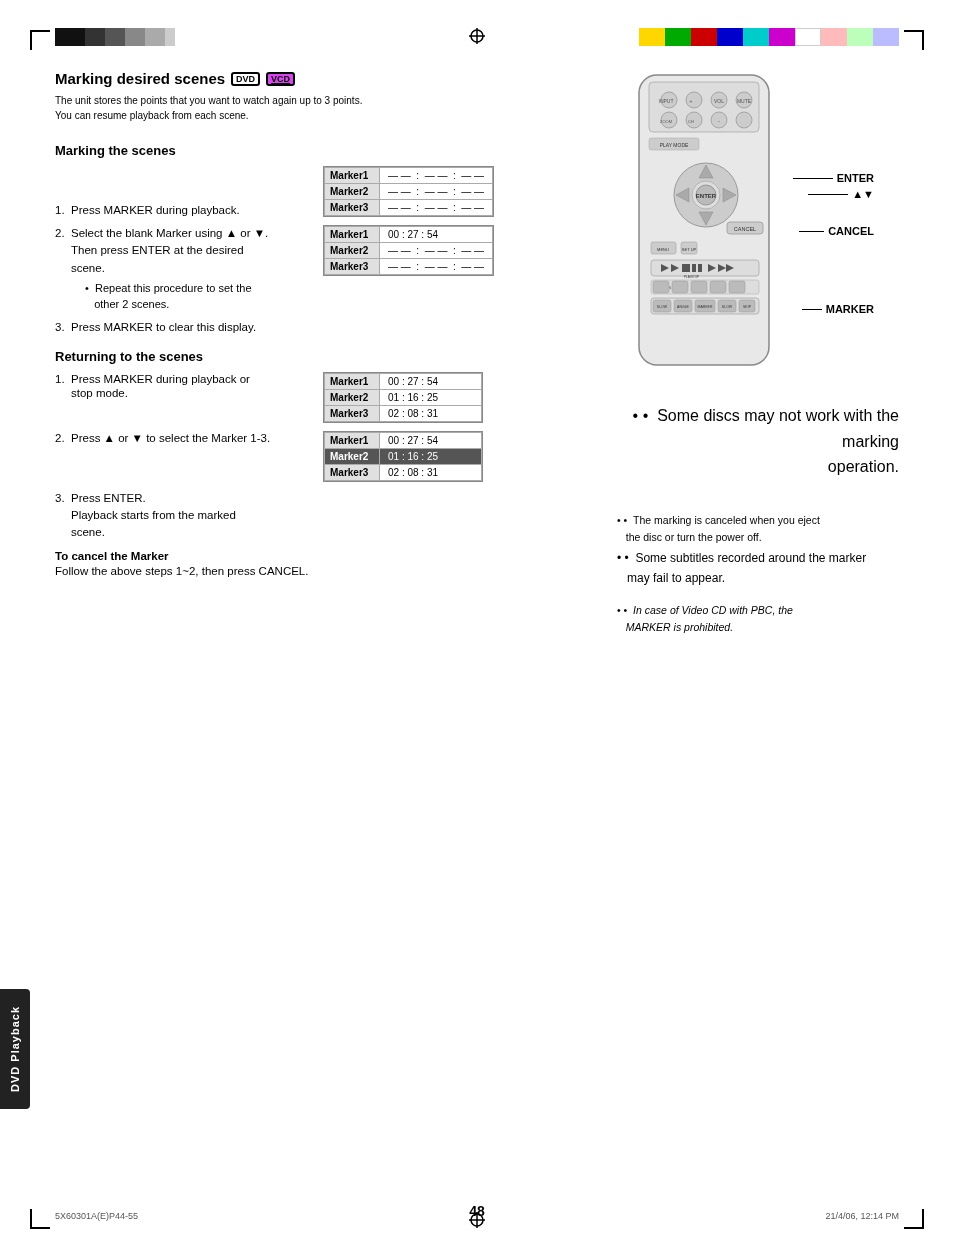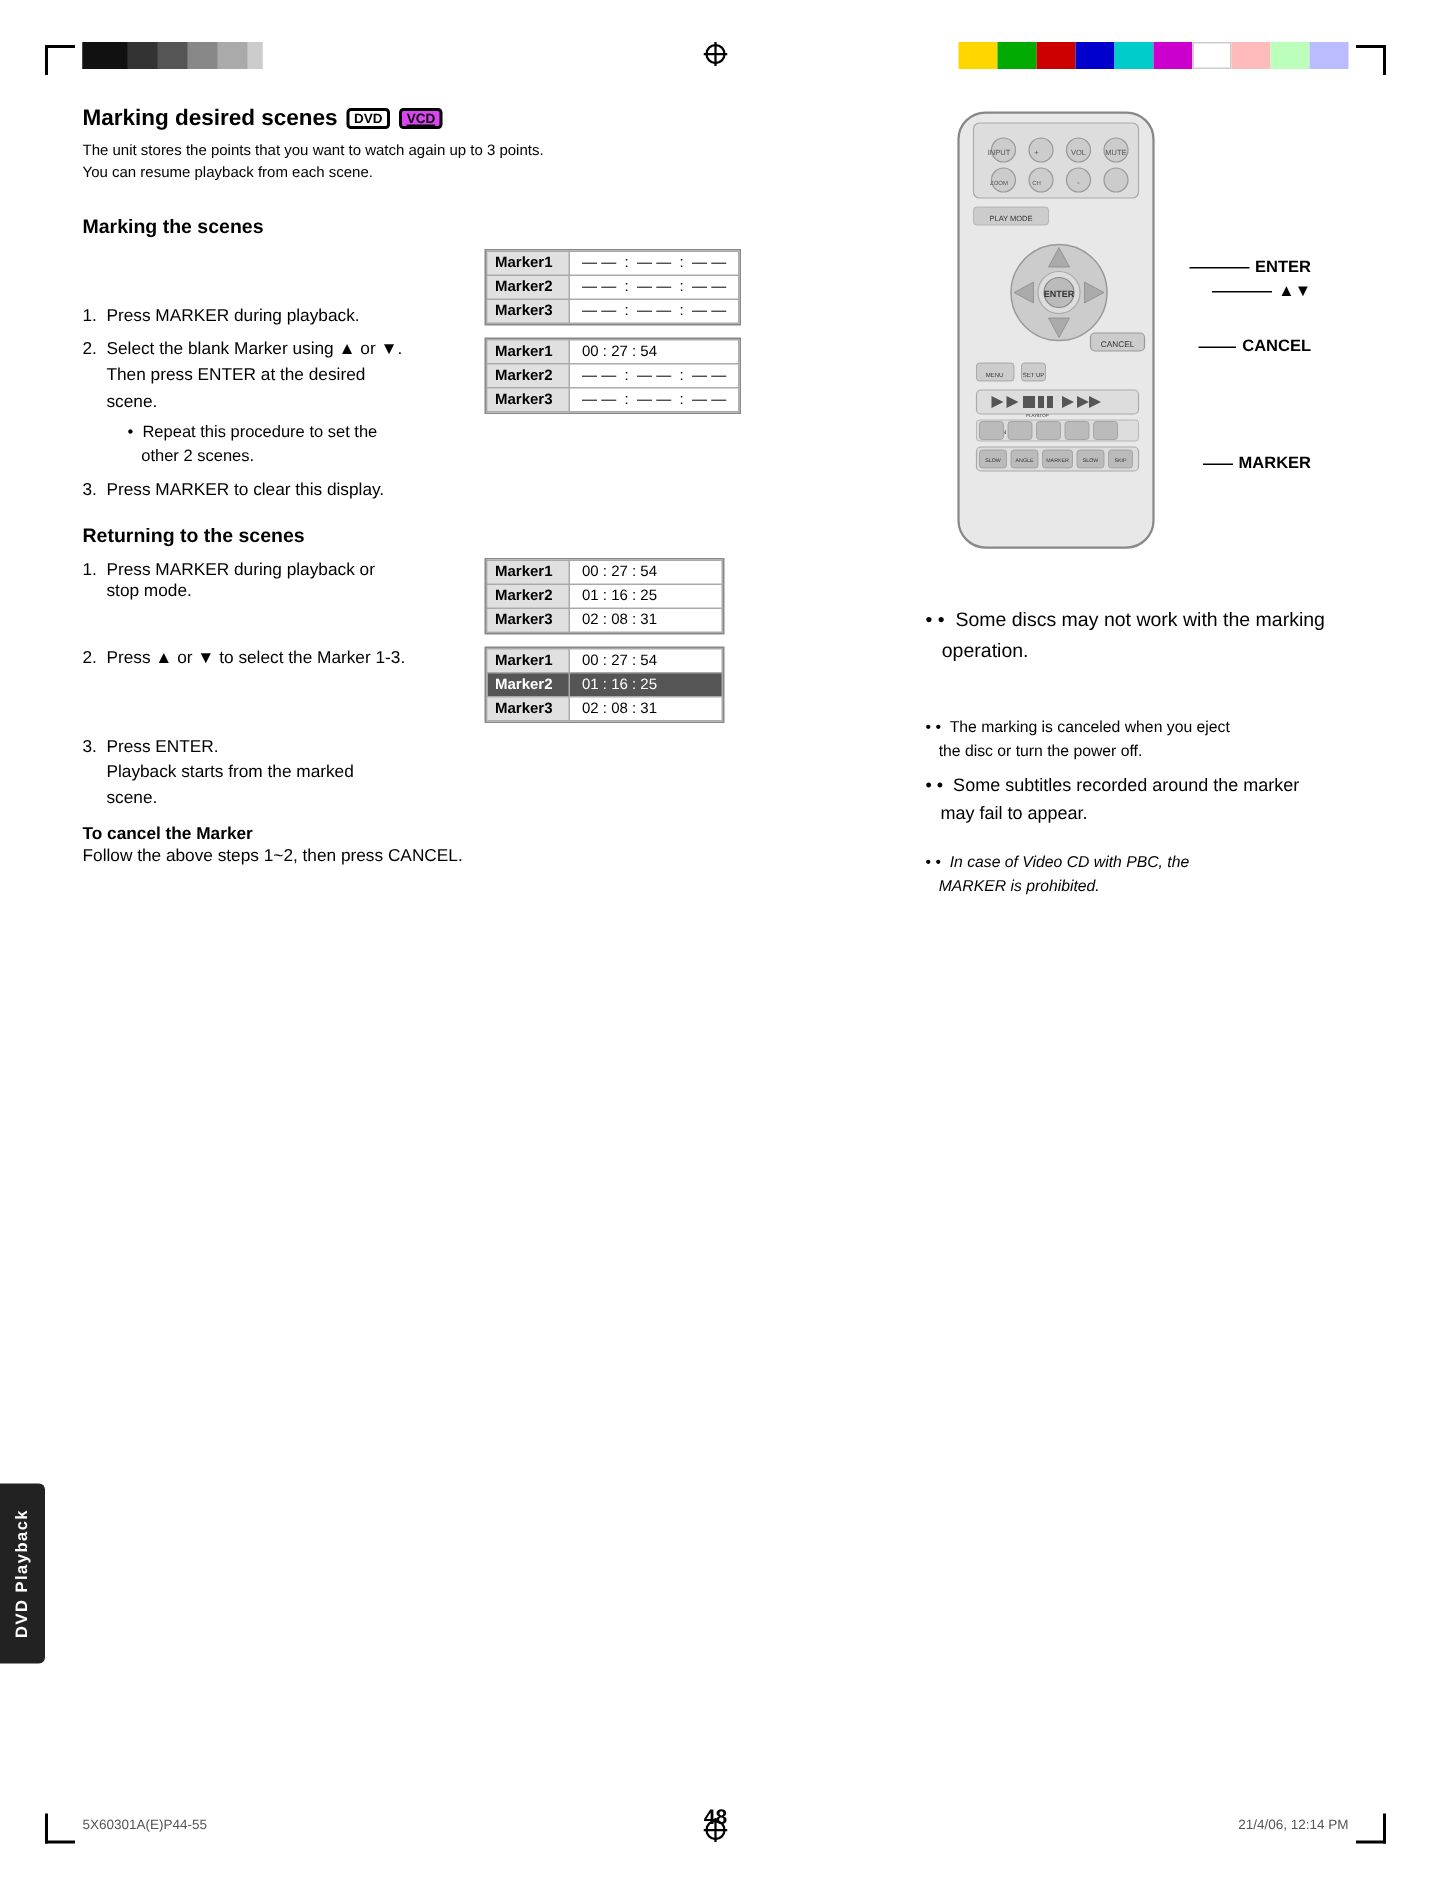--- a/index.html
+++ b/index.html
@@ -497,21 +497,21 @@
 
         
         <div style="position:absolute;top:233px;right:-65px;font-size:11px;font-weight:bold;display:flex;align-items:center;white-space:nowrap;">
           <div style="width:20px;height:1px;background:#000;margin-right:4px;"></div>
           <span>MARKER</span>
         </div>
       </div>
     </div>
 
     <div class="note-section" style="margin-top:10px;">
-      <div class="note-item" style="font-size:13px;margin-bottom:4px;">• &nbsp;Some discs may not work with the marking<br>&nbsp;&nbsp;&nbsp;operation.</div>
+      <div class="note-item" style="font-size:16px;margin-bottom:4px;text-align:right;">• &nbsp;Some discs may not work with the marking<br>&nbsp;&nbsp;&nbsp;operation.</div>
       <div class="note-item" style="font-size:10.5px;margin-bottom:4px;margin-top:32px;">• &nbsp;The marking is canceled when you eject<br>&nbsp;&nbsp;&nbsp;the disc or turn the power off.</div>
       <div class="note-item" style="font-size:12px;margin-bottom:14px;">• &nbsp;Some subtitles recorded around the marker<br>&nbsp;&nbsp;&nbsp;may fail to appear.</div>
       <div class="note-item" style="font-size:10.5px;margin-bottom:4px;">• &nbsp;<em>In case of Video CD with PBC, the<br>&nbsp;&nbsp;&nbsp;MARKER is prohibited.</em></div>
     </div>
 
   </div>
 
 </div>
 
 <div class="page-number">48</div>

